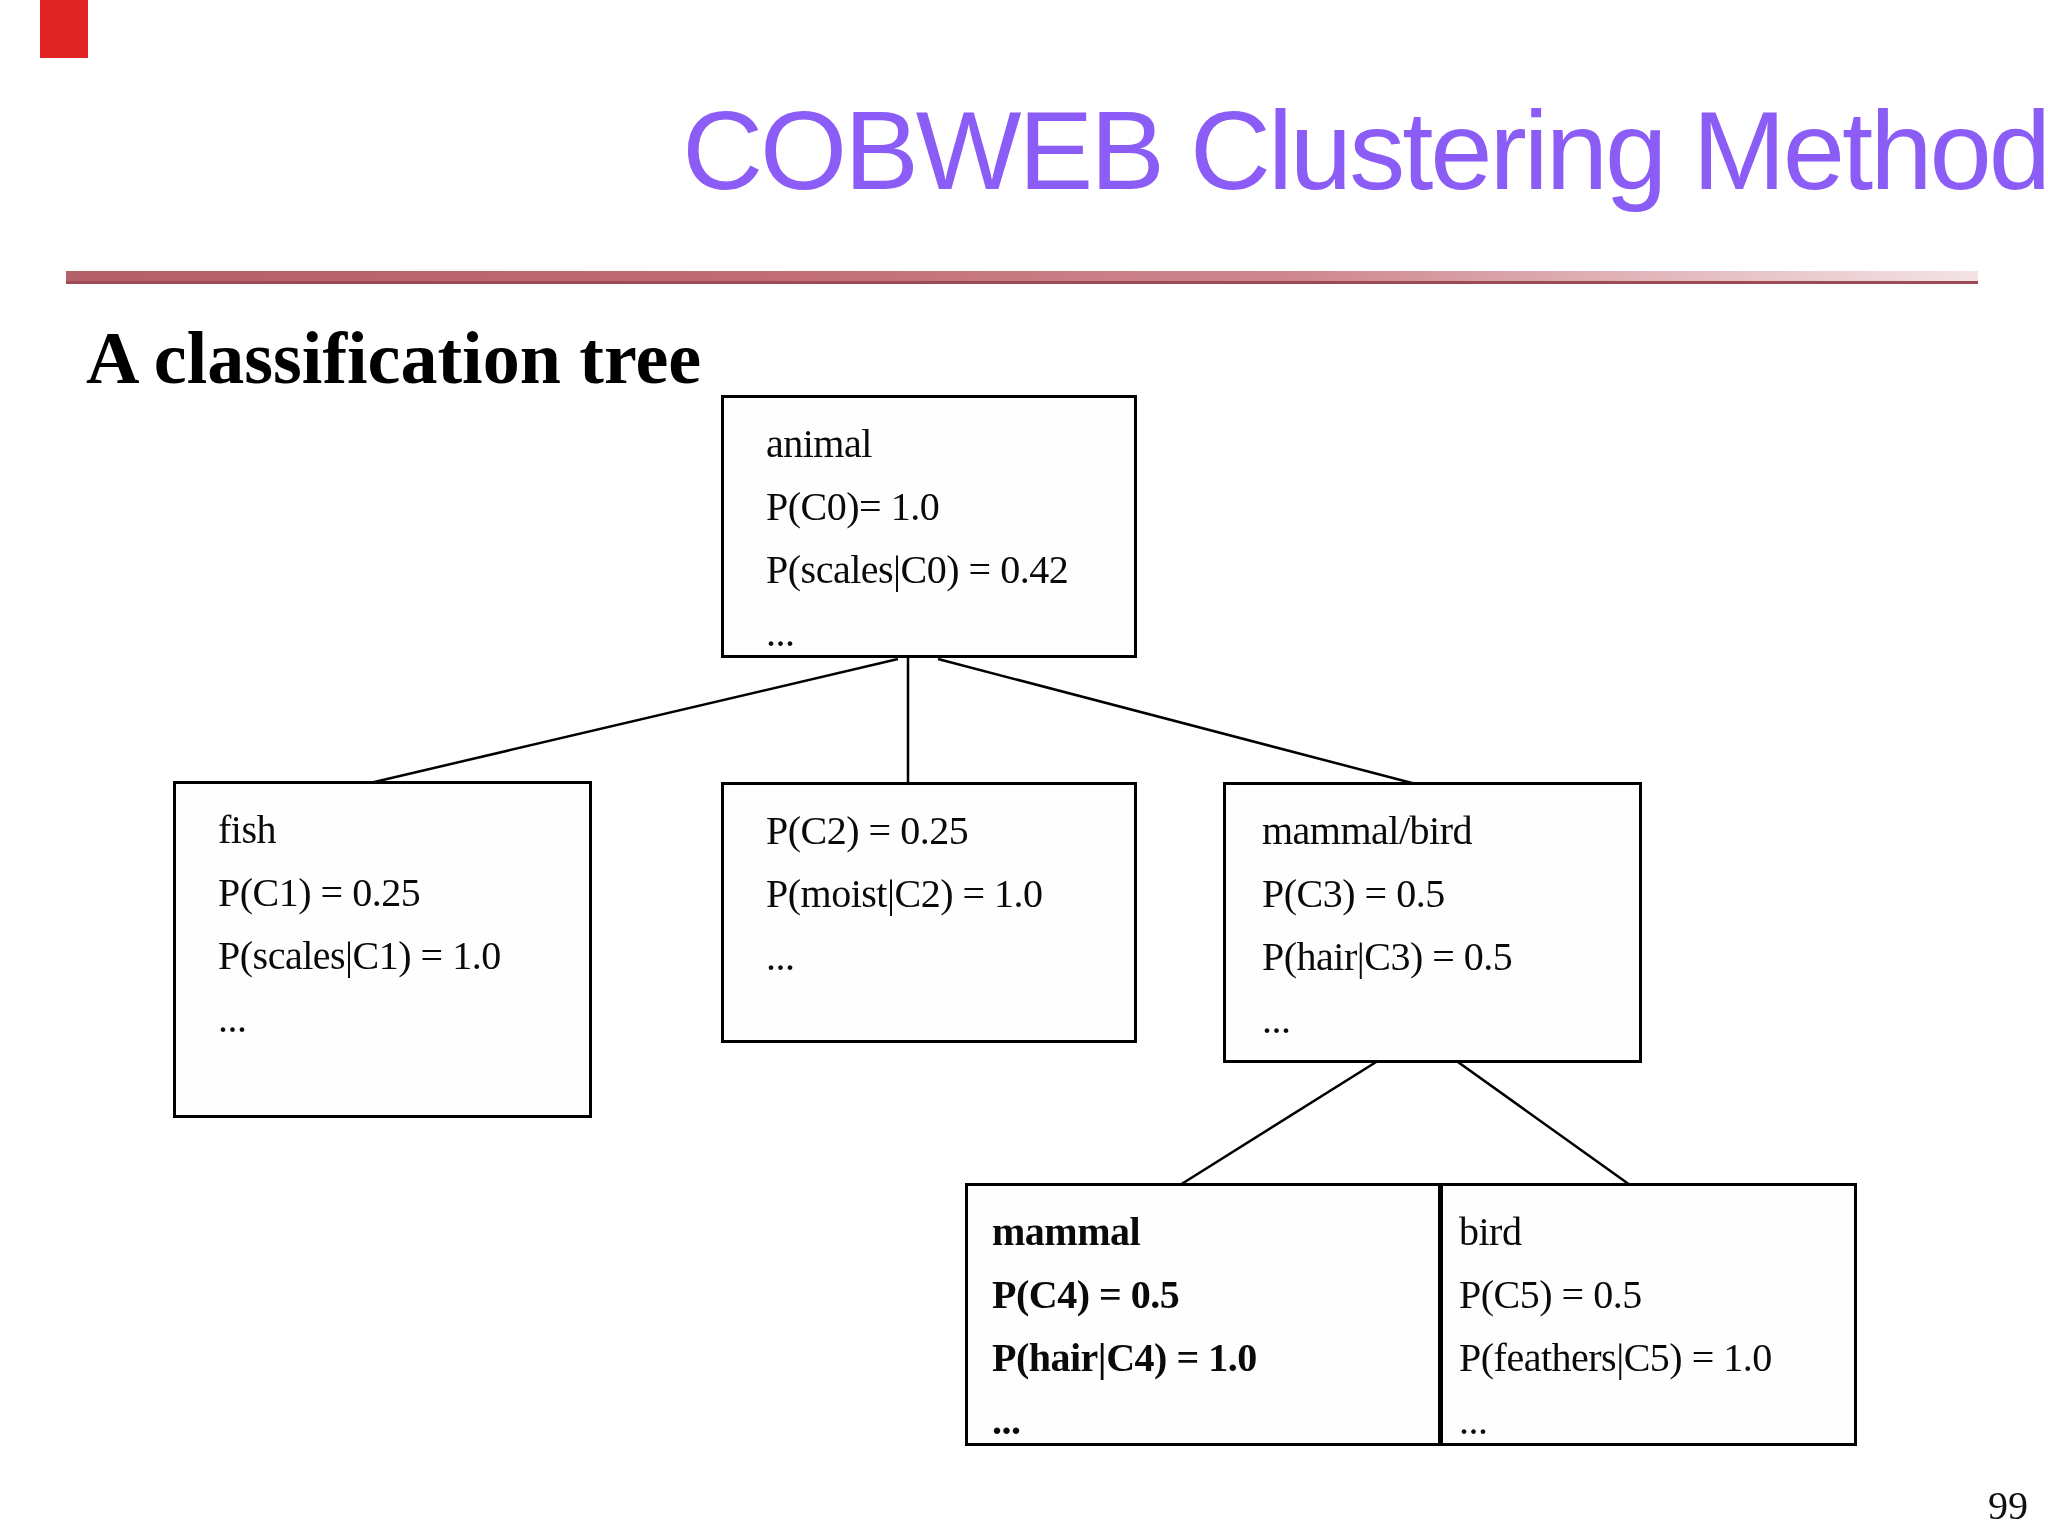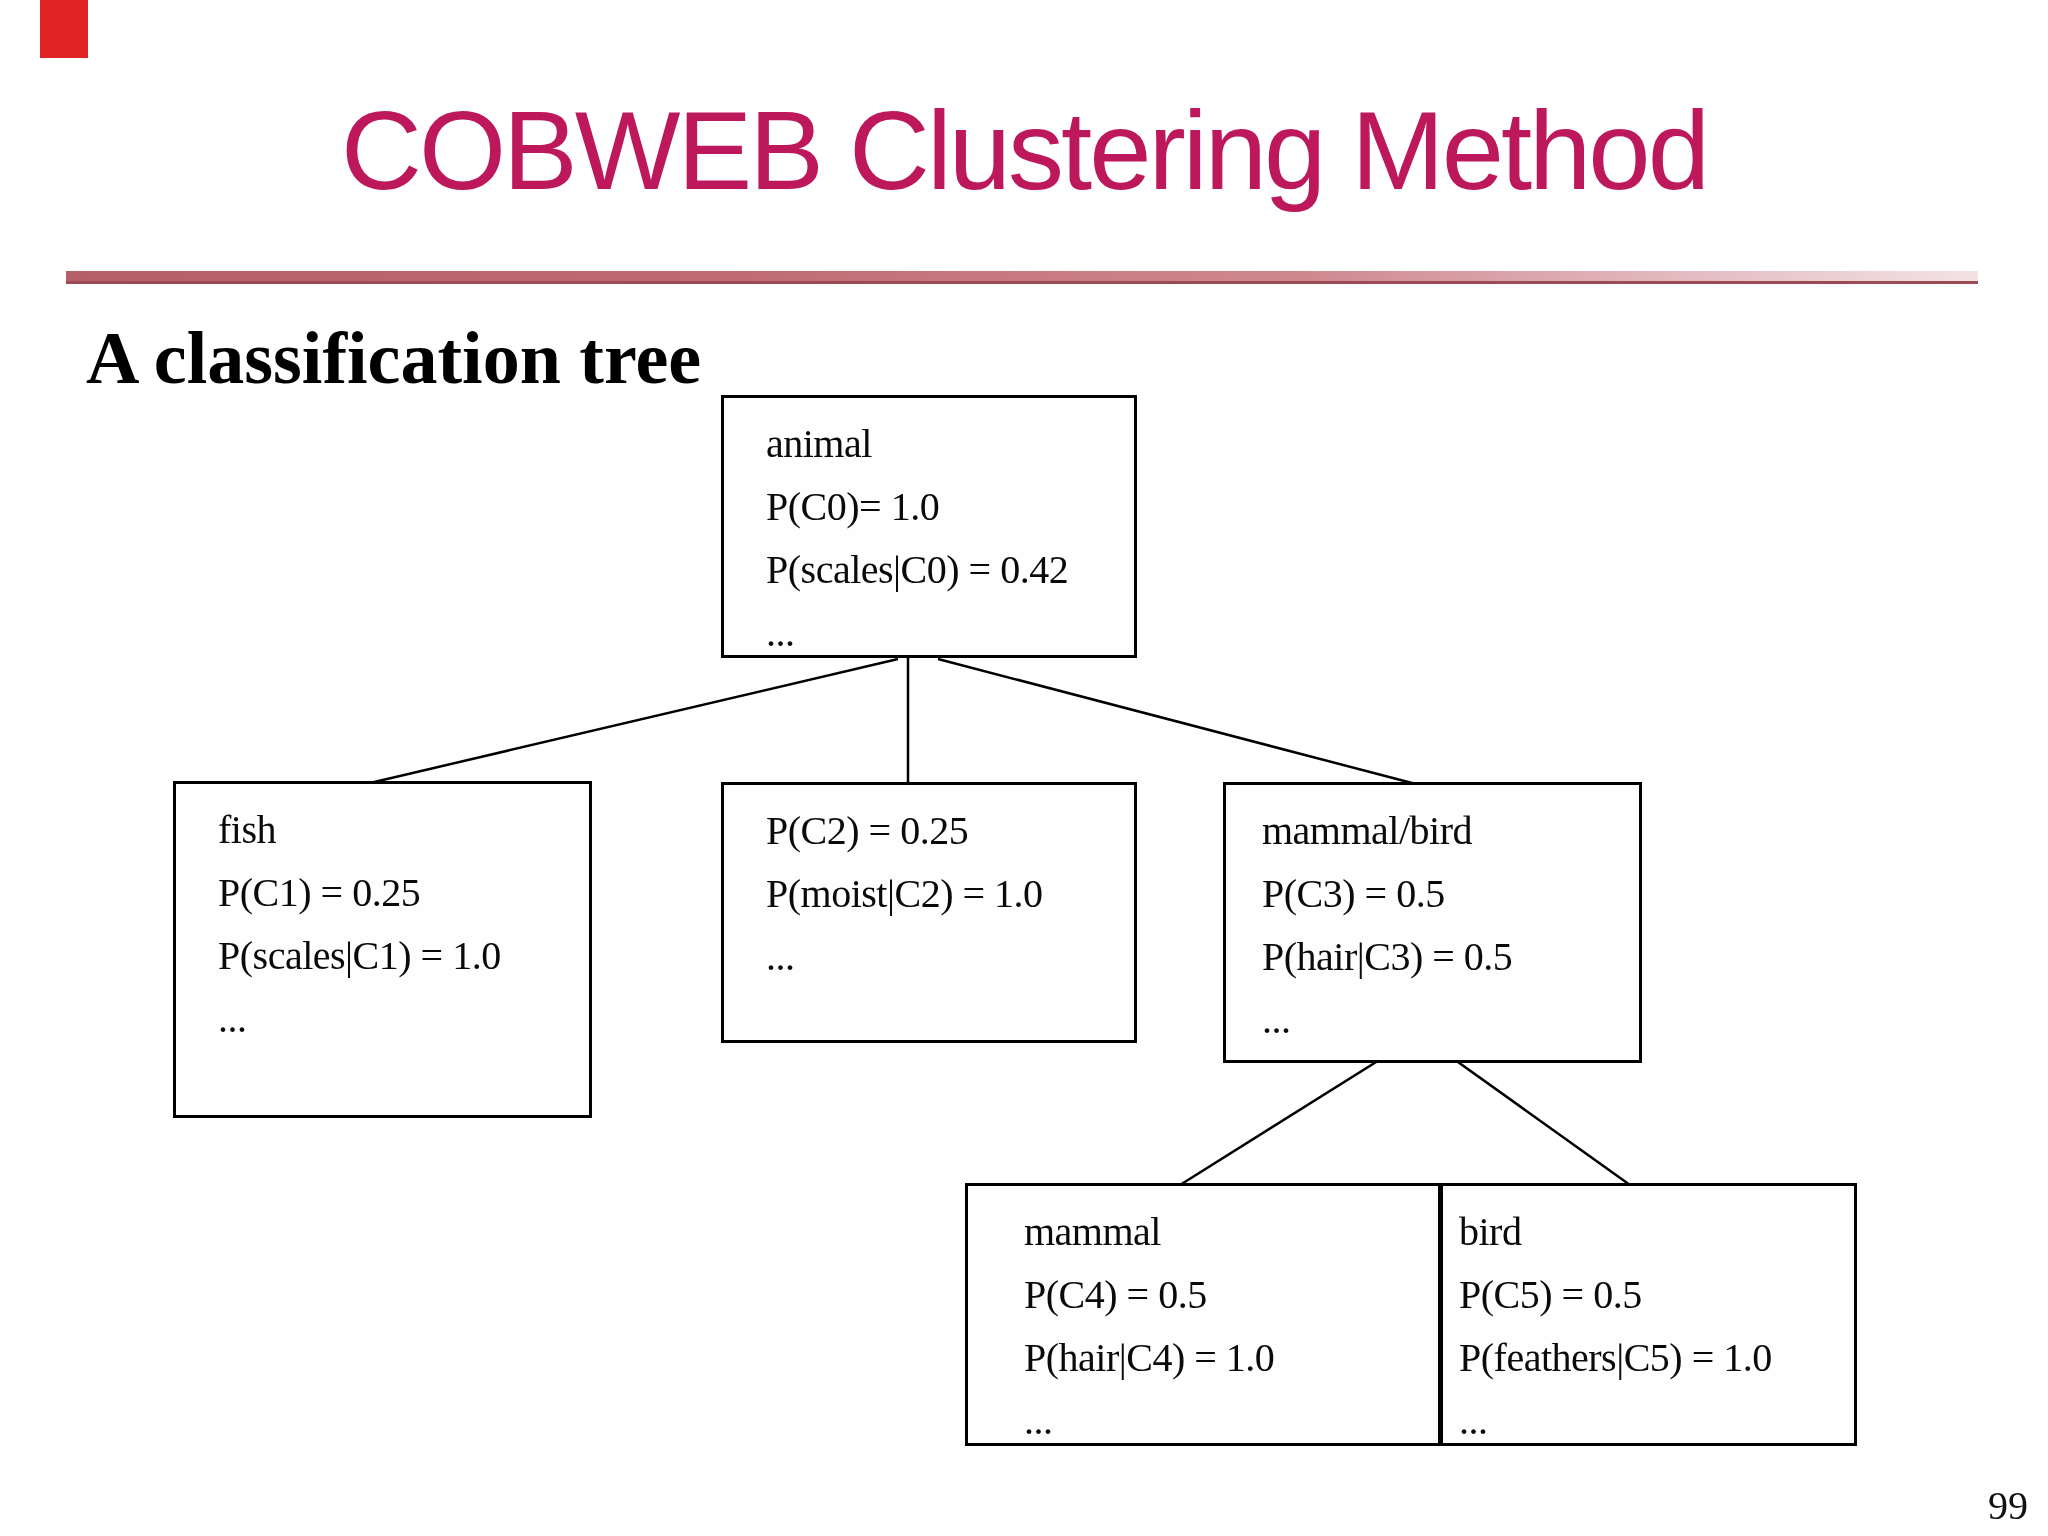--- a/index.html
+++ b/index.html
@@ -10,26 +10,26 @@
     overflow:hidden;
     font-family:"Liberation Serif", serif;
   }
   .corner-red{
     position:absolute;left:40px;top:0;width:48px;height:58px;
     background:#e02424;
   }
   .title{
     position:absolute;left:0;top:86px;width:2048px;
     margin:0;
-    text-align:center;
+    text-align:right;
     font-family:"Liberation Sans", sans-serif;
     font-weight:400;
     font-size:112px;
     letter-spacing:-3px;
-    color:#be185d;
+    color:#8b5cf6;
   }
   .divider{
     position:absolute;left:66px;top:271px;width:1912px;height:10px;
     background:linear-gradient(to right,#b55f69 0%,#c06b74 35%,#cf8890 65%,#f3e3e5 100%);
     border-bottom:3px solid #9c4a54;
   }
   .heading{
     position:absolute;left:86px;top:316px;
     margin:0;
     font-family:"Liberation Serif", serif;
@@ -52,21 +52,21 @@
     padding:14px 8px 0 42px;
   }
   .node div{
     line-height:63px;
     white-space:nowrap;
   }
   .node-animal      {left:721px; top:395px; width:416px; height:263px;}
   .node-fish        {left:173px; top:781px; width:419px; height:337px; }
   .node-amphibian   {left:721px; top:782px; width:416px; height:261px;}
   .node-mammal-bird {left:1223px;top:782px; width:419px; height:281px; padding-left:36px;}
-  .node-mammal      {left:965px; top:1183px;width:476px; height:263px; padding-left:56px;}
+  .node-mammal      {left:965px; top:1183px;width:476px; height:263px; padding-left:24px;font-weight:bold;}
   .node-bird        {left:1440px;top:1183px;width:417px; height:263px; padding-left:16px;}
   .page-number{
     position:absolute;right:20px;top:1482px;
     font-family:Liberation Serif, serif;
     font-size:40px;
     color:#111111;
   }
 </style>
 </head>
 <body>

